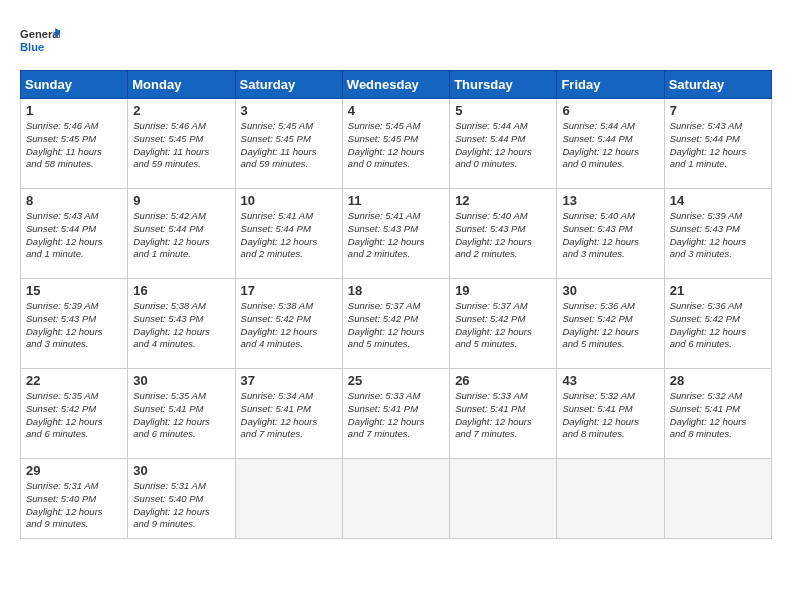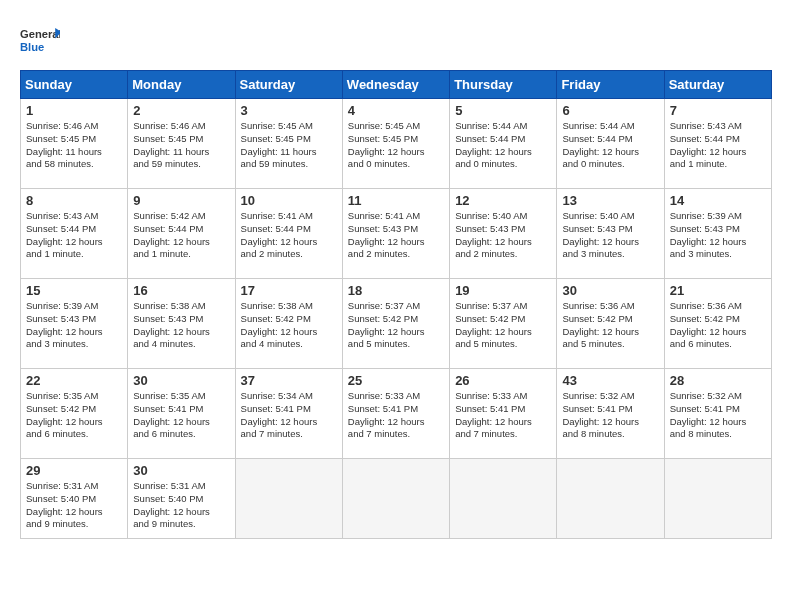--- a/index.html
+++ b/index.html
@@ -61,20 +61,21 @@
     .day-num {
       font-size: 13px;
       font-weight: bold;
       display: block;
       margin-bottom: 2px;
     }
     .day-info {
       font-size: 9.5px;
       line-height: 1.35;
       color: #333;
+      font-style: italic;
     }
     tr:last-child td {
       height: 80px;
     }
   </style>
 </head>
 <body>
 
 <div class="header">
   <div class="logo">

